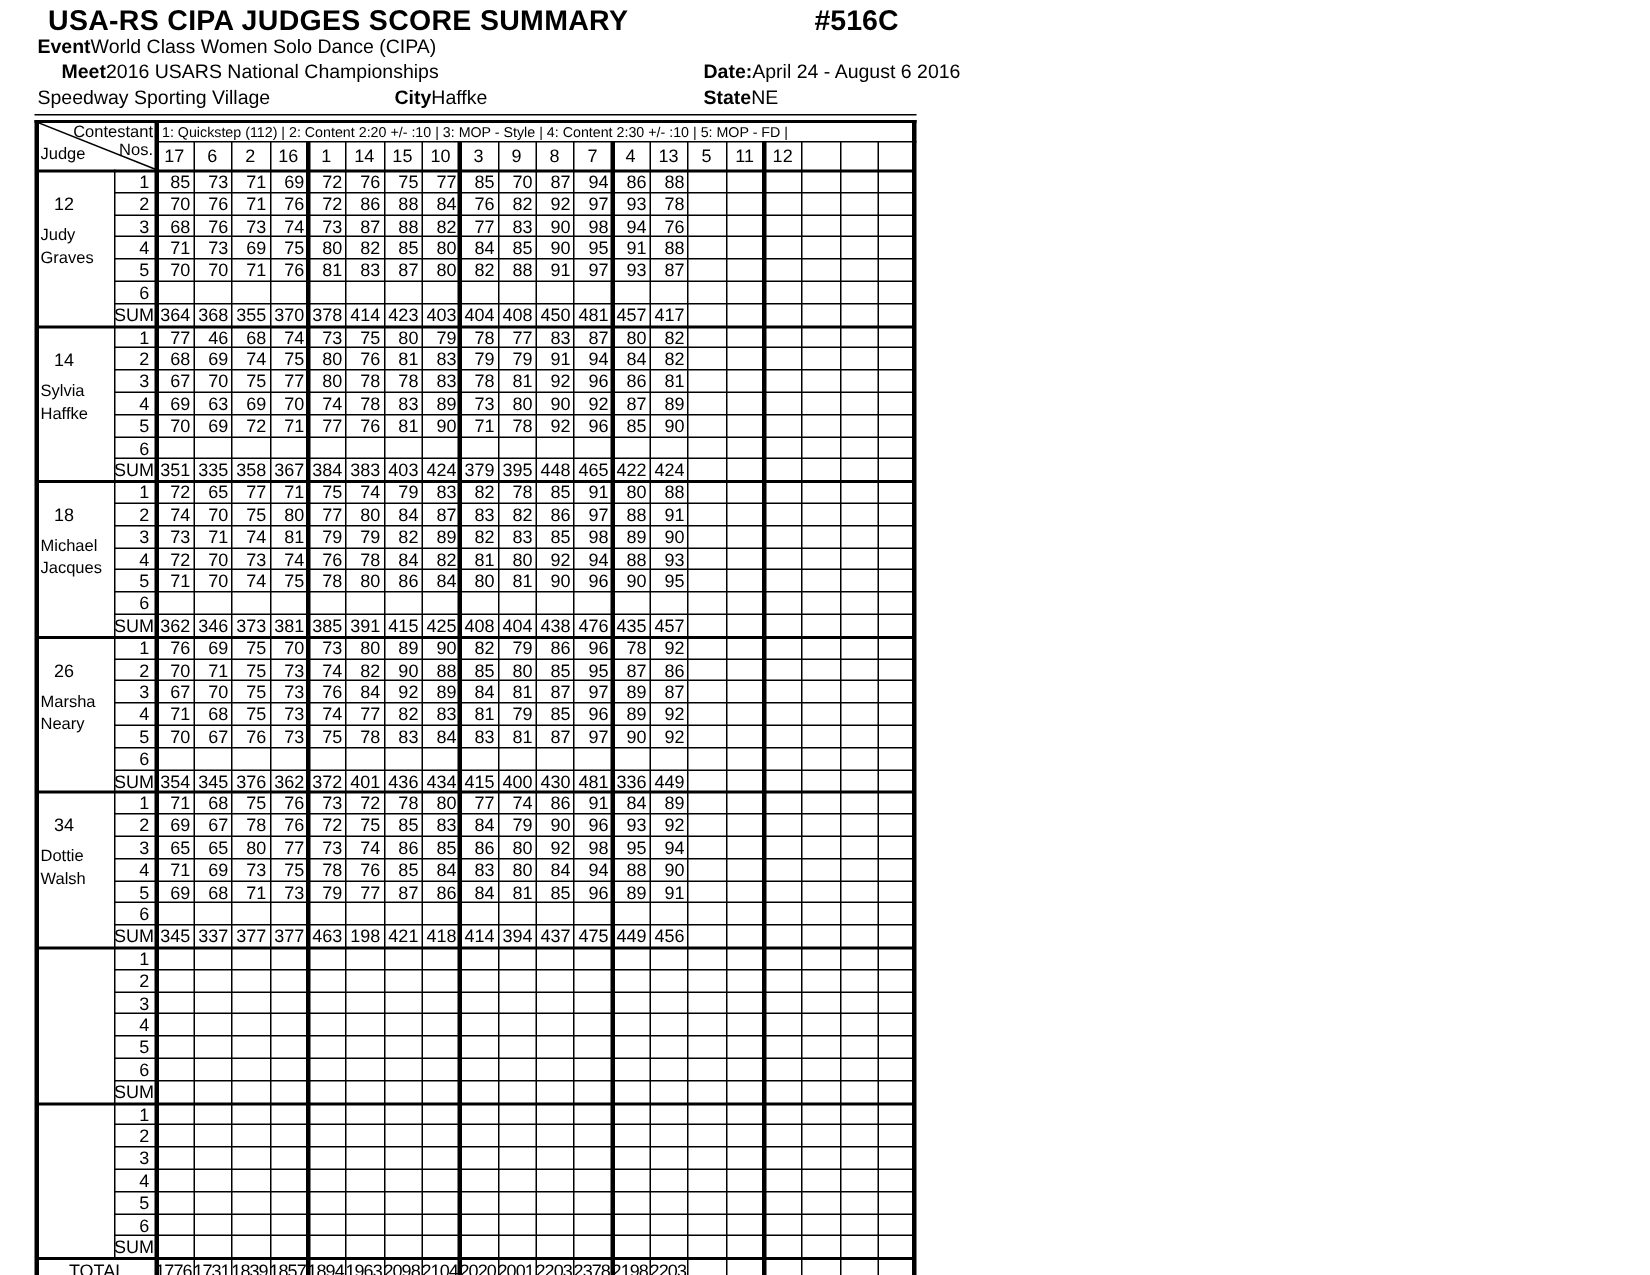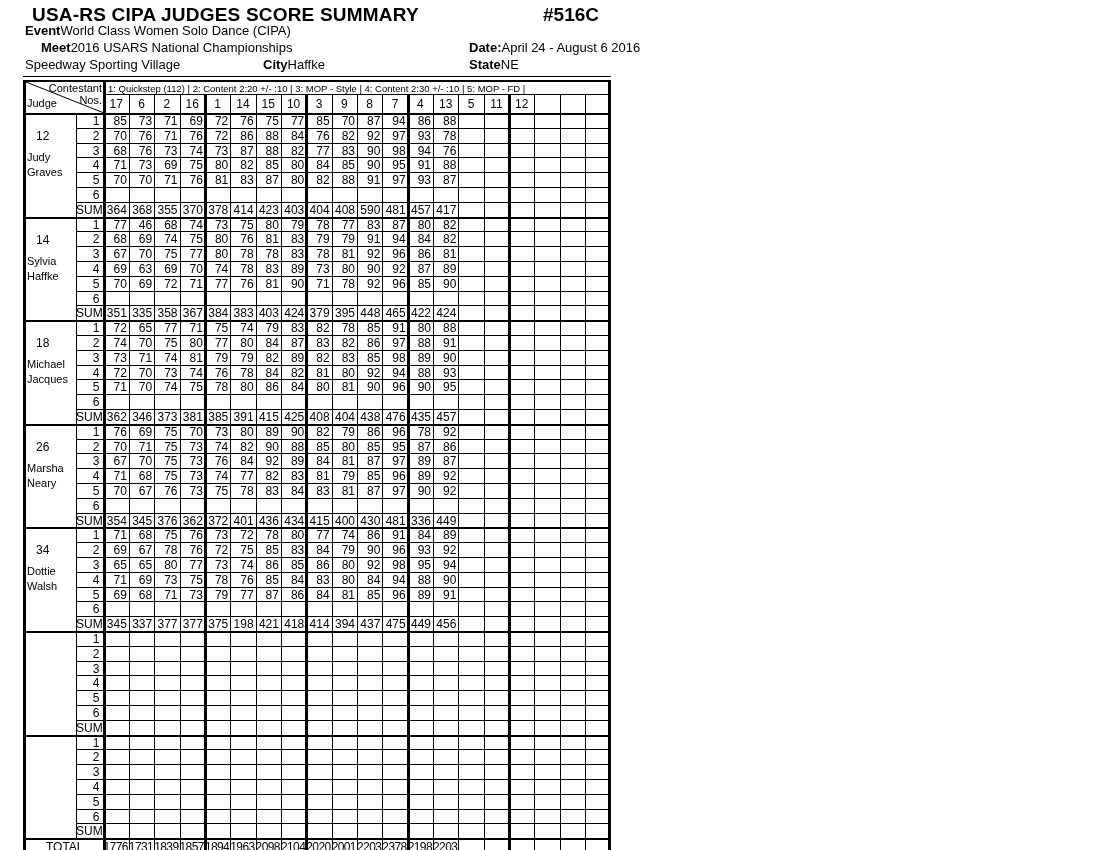--- a/index.html
+++ b/index.html
@@ -168,21 +168,21 @@
       <div class="cell" style="left:77.5px;top:120.80000000000001px;width:25.35px;">364</div>
       <div class="cell" style="left:102.85px;top:120.80000000000001px;width:25.35px;">368</div>
       <div class="cell" style="left:128.2px;top:120.80000000000001px;width:25.35px;">355</div>
       <div class="cell" style="left:153.55px;top:120.80000000000001px;width:25.35px;">370</div>
       <div class="cell" style="left:178.9px;top:120.80000000000001px;width:25.35px;">378</div>
       <div class="cell" style="left:204.25px;top:120.80000000000001px;width:25.35px;">414</div>
       <div class="cell" style="left:229.60000000000002px;top:120.80000000000001px;width:25.35px;">423</div>
       <div class="cell" style="left:254.95000000000002px;top:120.80000000000001px;width:25.35px;">403</div>
       <div class="cell" style="left:280.3px;top:120.80000000000001px;width:25.35px;">404</div>
       <div class="cell" style="left:305.65px;top:120.80000000000001px;width:25.35px;">408</div>
-      <div class="cell" style="left:331px;top:120.80000000000001px;width:25.35px;">590</div>
+      <div class="cell" style="left:331px;top:120.80000000000001px;width:25.35px;">450</div>
       <div class="cell" style="left:356.35px;top:120.80000000000001px;width:25.35px;">481</div>
       <div class="cell" style="left:381.70000000000005px;top:120.80000000000001px;width:25.35px;">457</div>
       <div class="cell" style="left:407.05px;top:120.80000000000001px;width:25.35px;">417</div>
       <div class="hline hthick" style="left:0;top:134.60000000000002px;width:582px;"></div>
       <div class="judge-num" style="left:10px;top:150.60000000000002px;">14</div>
       <div class="judge-name" style="left:1px;top:171.60000000000002px;">Sylvia</div>
       <div class="judge-name" style="left:1px;top:186.60000000000002px;">Haffke</div>
       <div class="cell" style="left:50px;top:135.60000000000002px;width:27.5px;text-align:right;padding-right:4px;">1</div>
       <div class="cell" style="left:77.5px;top:135.60000000000002px;width:25.35px;">77</div>
       <div class="cell" style="left:102.85px;top:135.60000000000002px;width:25.35px;">46</div>
@@ -566,21 +566,21 @@
       <div class="cell" style="left:381.70000000000005px;top:505.6px;width:25.35px;">89</div>
       <div class="cell" style="left:407.05px;top:505.6px;width:25.35px;">91</div>
       <div class="hline" style="left:50px;top:519.4000000000001px;width:532px;"></div>
       <div class="cell" style="left:50px;top:520.4000000000001px;width:27.5px;text-align:right;padding-right:4px;">6</div>
       <div class="hline" style="left:50px;top:534.2px;width:532px;"></div>
       <div class="cell" style="left:50px;top:535.2px;width:27.5px;text-align:left;padding-right:4px;">SUM</div>
       <div class="cell" style="left:77.5px;top:535.2px;width:25.35px;">345</div>
       <div class="cell" style="left:102.85px;top:535.2px;width:25.35px;">337</div>
       <div class="cell" style="left:128.2px;top:535.2px;width:25.35px;">377</div>
       <div class="cell" style="left:153.55px;top:535.2px;width:25.35px;">377</div>
-      <div class="cell" style="left:178.9px;top:535.2px;width:25.35px;">375</div>
+      <div class="cell" style="left:178.9px;top:535.2px;width:25.35px;">463</div>
       <div class="cell" style="left:204.25px;top:535.2px;width:25.35px;">198</div>
       <div class="cell" style="left:229.60000000000002px;top:535.2px;width:25.35px;">421</div>
       <div class="cell" style="left:254.95000000000002px;top:535.2px;width:25.35px;">418</div>
       <div class="cell" style="left:280.3px;top:535.2px;width:25.35px;">414</div>
       <div class="cell" style="left:305.65px;top:535.2px;width:25.35px;">394</div>
       <div class="cell" style="left:331px;top:535.2px;width:25.35px;">437</div>
       <div class="cell" style="left:356.35px;top:535.2px;width:25.35px;">475</div>
       <div class="cell" style="left:381.70000000000005px;top:535.2px;width:25.35px;">449</div>
       <div class="cell" style="left:407.05px;top:535.2px;width:25.35px;">456</div>
       <div class="hline hthick" style="left:0;top:549px;width:582px;"></div>

